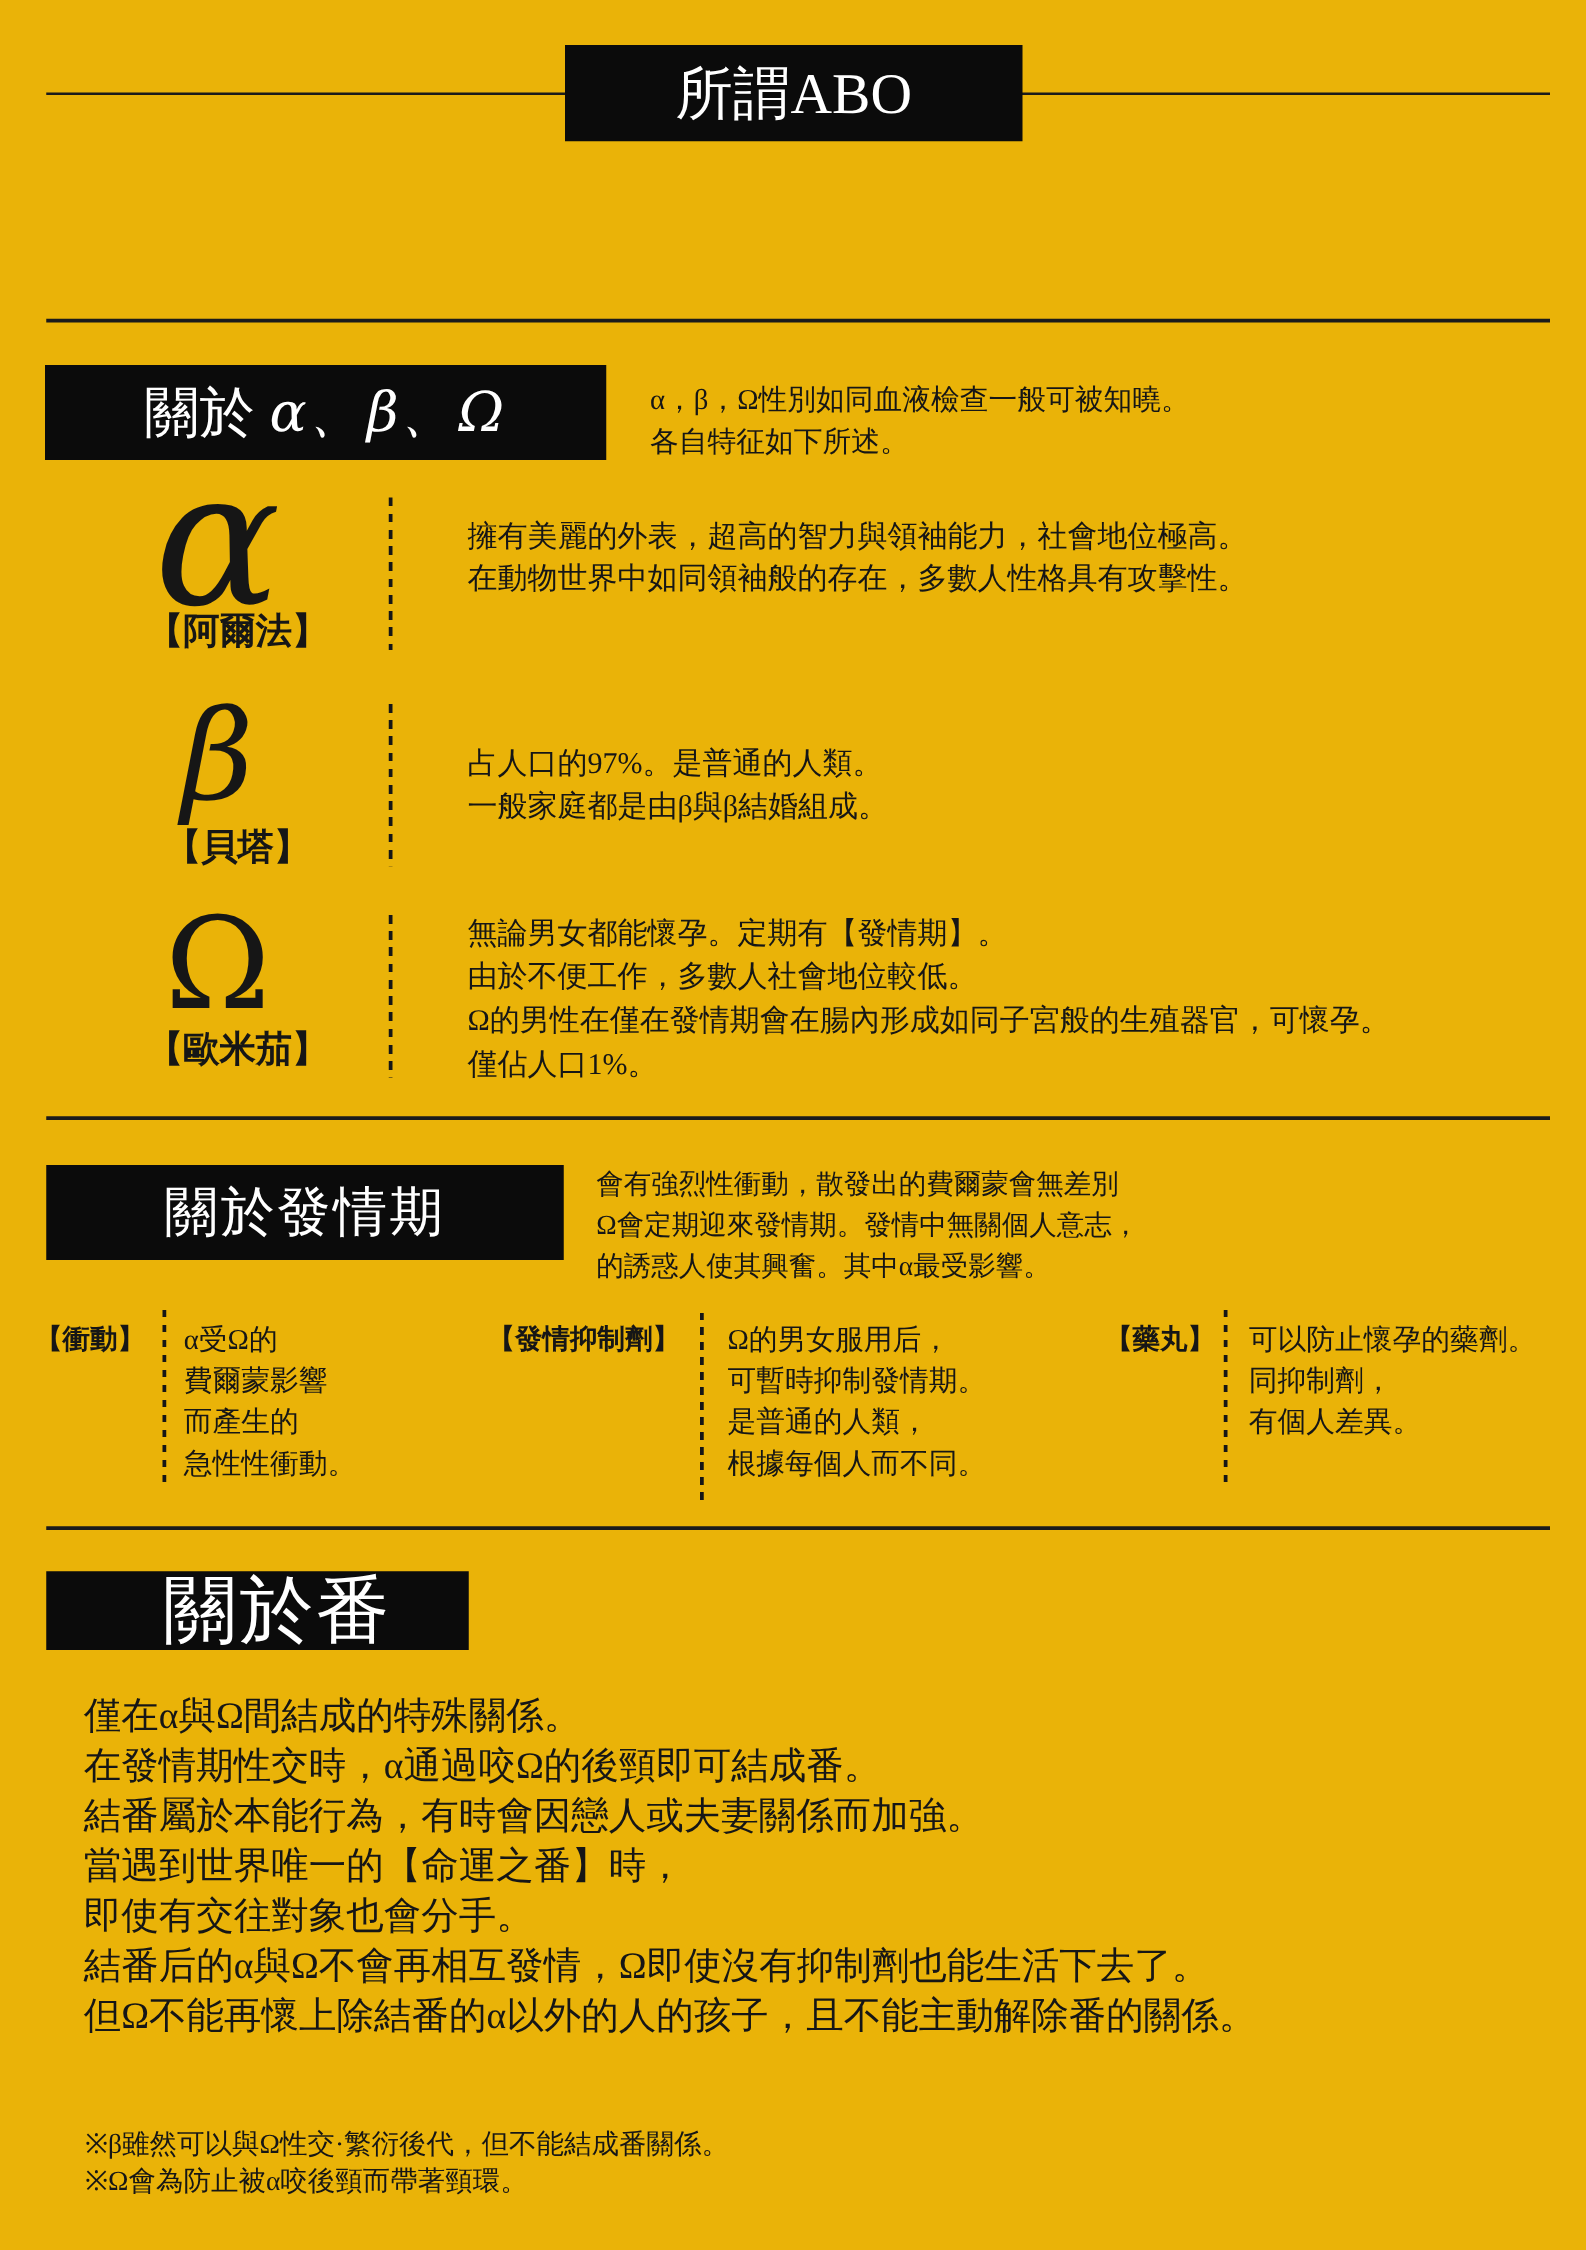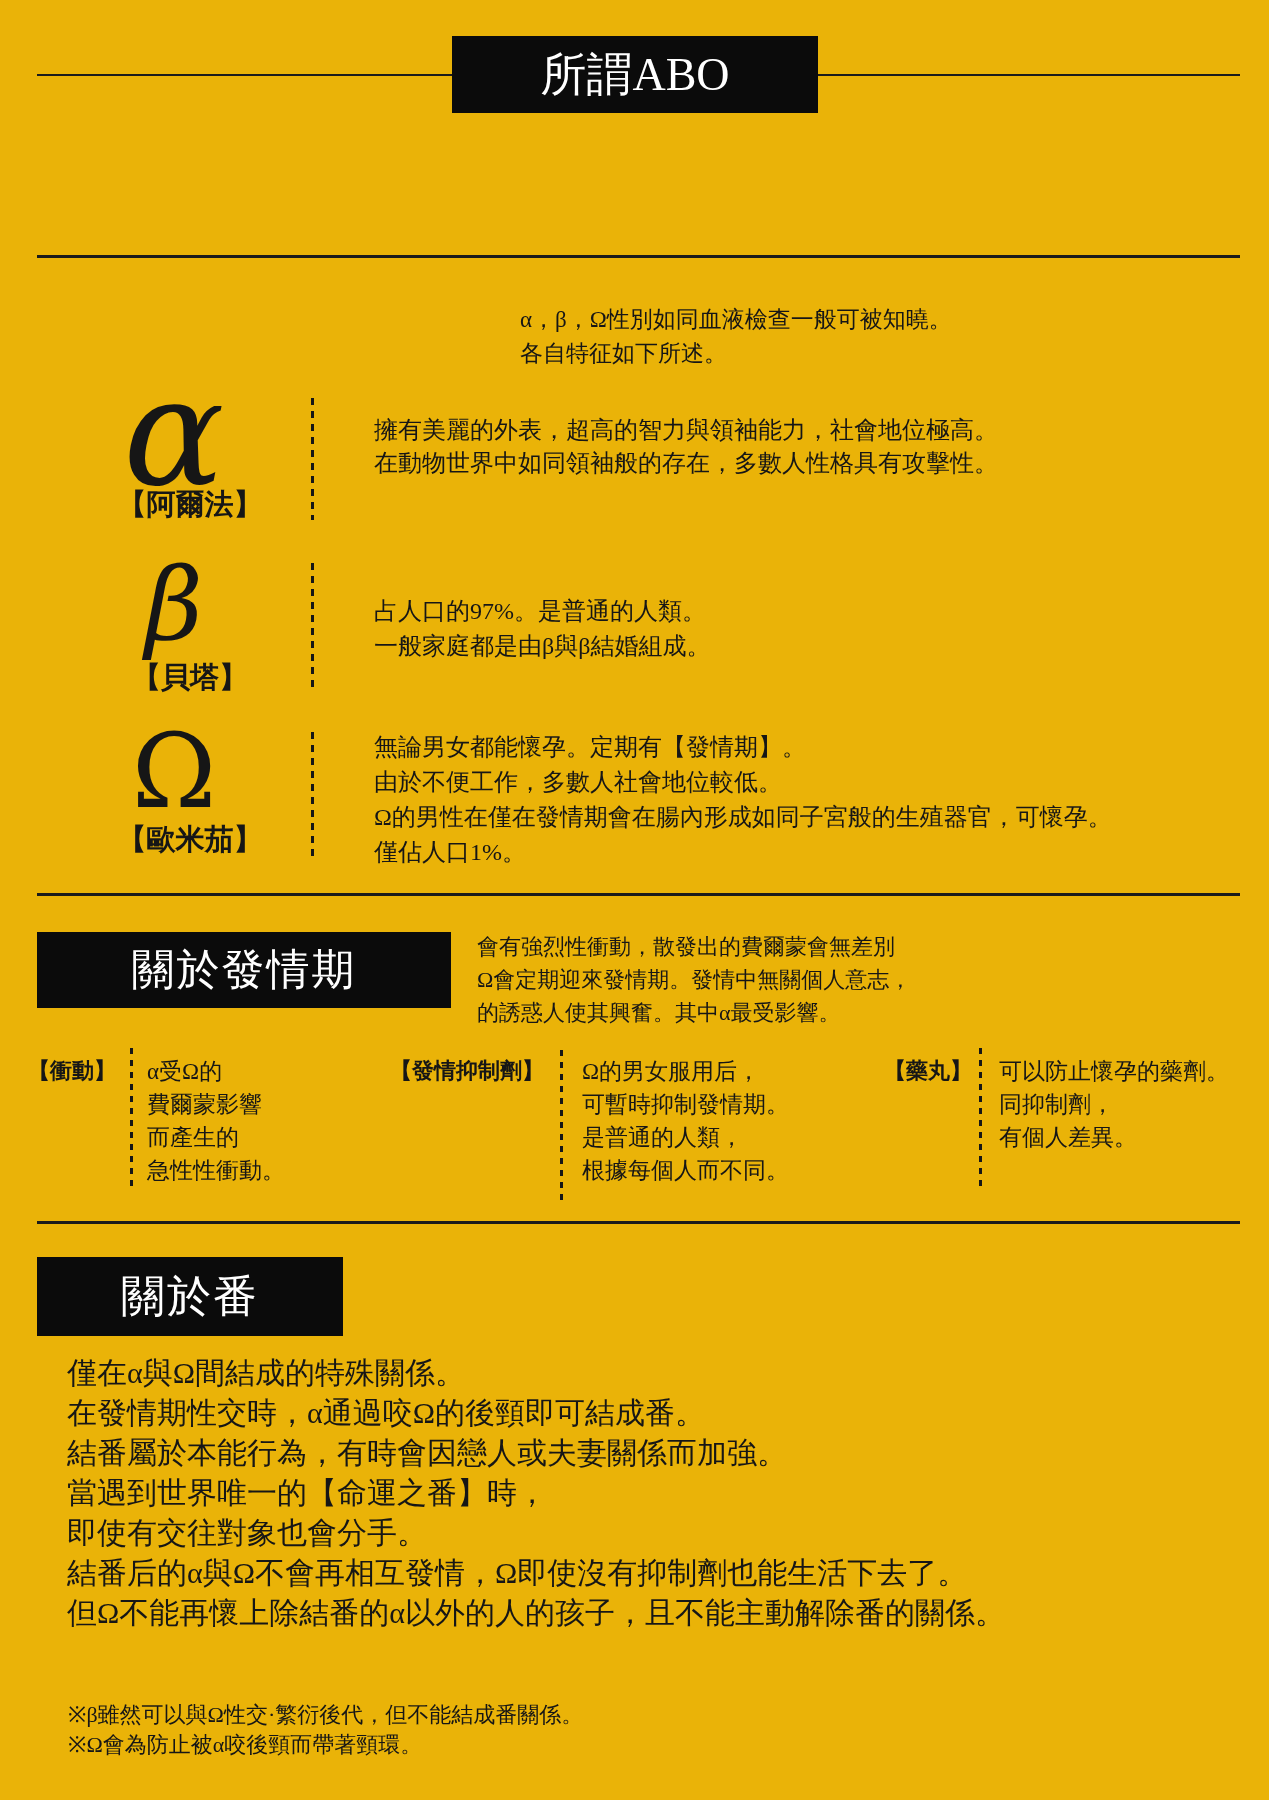--- a/index.html
+++ b/index.html
@@ -17,21 +17,21 @@
 
   
   .banner{
     position:absolute;background:#0b0b0b;color:#ffffff;
     display:flex;align-items:center;justify-content:center;
     white-space:nowrap;
   }
   #title-box{left:452px;top:36px;width:366px;height:77px;font-size:46px;}
   #types-box{left:36px;top:292px;width:449px;height:76px;font-size:44px;}
   #heat-box{left:37px;top:932px;width:414px;height:76px;font-size:43px;letter-spacing:2px;text-align:right;}
-  #bond-box{left:37px;top:1257px;width:306px;height:79px;font-size:44px;letter-spacing:2px;}
+  #bond-box{left:37px;top:1257px;width:306px;height:63px;font-size:59px;letter-spacing:2px;padding-left:32px;}
   .greek{font-family:"DejaVu Serif",serif;font-style:italic;margin-left:12px;letter-spacing:2px;}
 
   .intro{position:absolute;left:0;top:112px;width:1269px;text-align:center;
          font-size:22px;line-height:31px;}
 
   .note{position:absolute;white-space:nowrap;}
   #types-note{left:520px;top:303px;font-size:23px;line-height:34px;}
   #heat-note{left:477px;top:930px;font-size:22px;line-height:33px;}
 
   
@@ -89,20 +89,24 @@
 <body>
 
 <div class="page">
 
   <div class="hr" id="rule-top"></div>
   <div class="banner" id="title-box">
     <span>所謂ABO</span>
   </div>
 
   <div class="hr" id="rule-2"></div>
+  <div class="banner" id="types-box">
+    <span>關於</span>
+    <span class="greek">α、β、Ω</span>
+  </div>
   <div class="note" id="types-note">
       <div>α，β，Ω性別如同血液檢查一般可被知曉。</div>
       <div>各自特征如下所述。</div>
     </div>
 
   <div id="type-rows">
 
       <div class="type-row">
         <div class="tglyph italic">α</div>
         <div class="tlabel">【阿爾法】</div>

